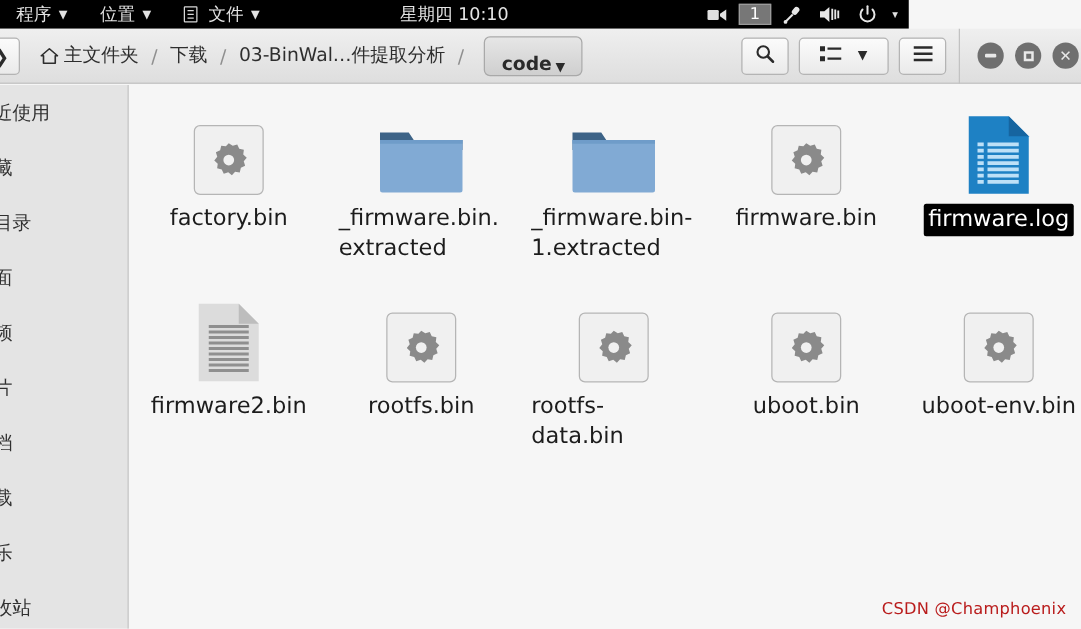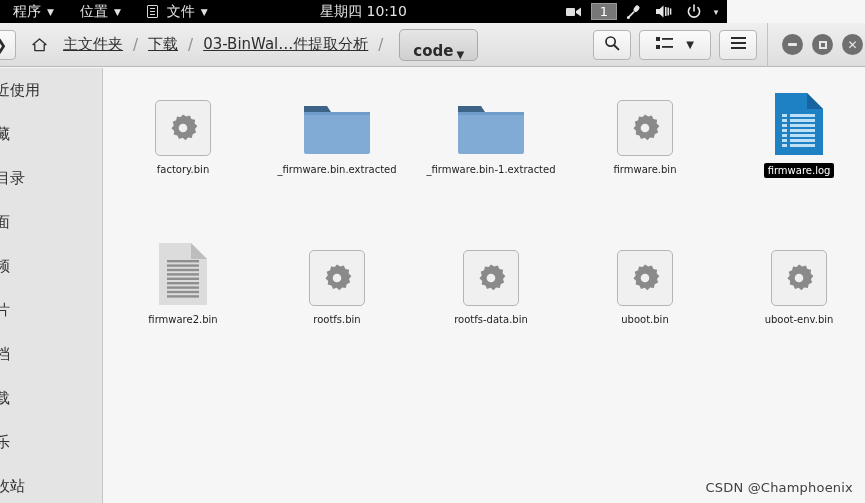--- a/index.html
+++ b/index.html
@@ -69,21 +69,21 @@
   }
   #nav-forward {
     width:30px; margin-left:-14px;
     border-radius:4px;
     font-size:15px;
   }
   #breadcrumb {
     display:flex; align-items:center; margin-left:16px;
     font-size:15px; color:#2e2e2e; white-space:nowrap;
   }
-  #breadcrumb .crumb { display:flex; align-items:center; gap:16px;text-decoration:underline; }
+  #breadcrumb .crumb { display:flex; align-items:center; gap:4px; }
   #breadcrumb .sep { color:#8f8f8f; margin:0 10px; font-size:15px; }
   .home-glyph {
     display:inline-block; width:15px; height:14px; position:relative;
   }
   .home-glyph svg{display:block;}
   #crumb-current-btn {
     background:linear-gradient(#e6e6e6,#cfcfcf);
     border:1px solid #a9a9a9; border-radius:5px;
     height:32px; padding:0 13px;
     display:flex; align-items:flex-end; gap:3px;
@@ -133,41 +133,41 @@
     grid-template-columns:repeat(5,154px);
     padding:10px 0 0 2px;
     grid-auto-rows:150px;
   }
   .file-cell {
     display:flex; flex-direction:column; align-items:center;
     padding-top:4px;
   }
   .file-icon { height:74px; display:flex; align-items:flex-end; justify-content:center; }
   .file-label {
-    margin-top:7px; font-size:10px; color:#1c1c1c;
+    margin-top:7px; font-size:18px; color:#1c1c1c;
     text-align:left; line-height:1.33; max-width:132px;
     word-break:break-word;
   }
   .file-cell.selected .file-label {
     background:#000000; color:#ffffff; padding:1px 4px; border-radius:2px;
   }
 
   
   .ic-bin {
     width:56px; height:56px; background:#f0f0f0;
     border:1.6px solid #b5b5b5; border-radius:5px;
     display:flex; align-items:center; justify-content:center;
   }
   .ic-folder { width:68px; height:54px; position:relative; }
   .ic-doc { width:52px; height:64px; position:relative; }
 
   
   #watermark {
     position:absolute; right:12px; bottom:8px;
-    font-size:13px; color:#404040; letter-spacing:.2px;
+    font-size:13px; color:#b91c1c; letter-spacing:.2px;
   }
 </style>
 </head>
 <body>
 
 <div id="top-panel">
 
   <div class="panel-menu">
     <span>程序</span>
     <span class="caret">▼</span>

